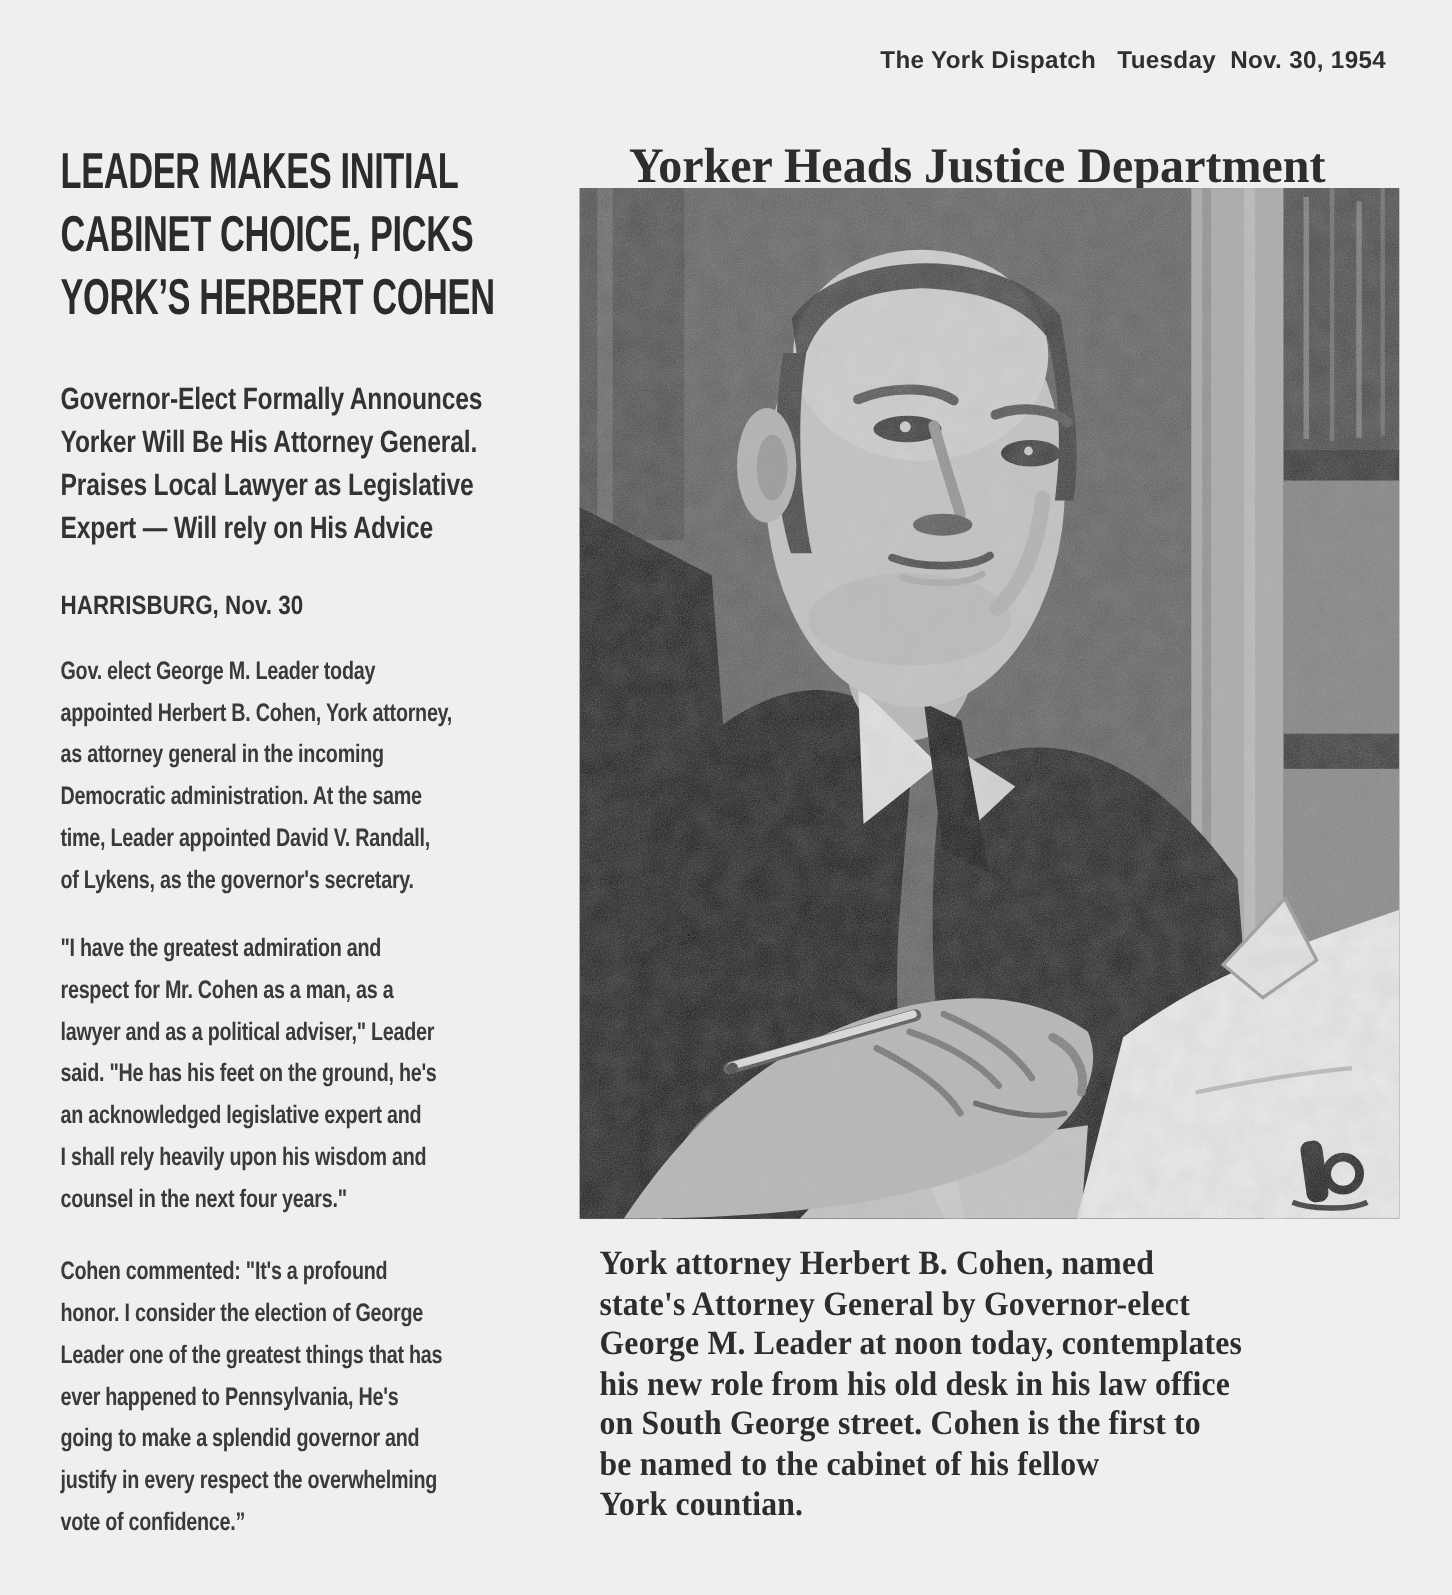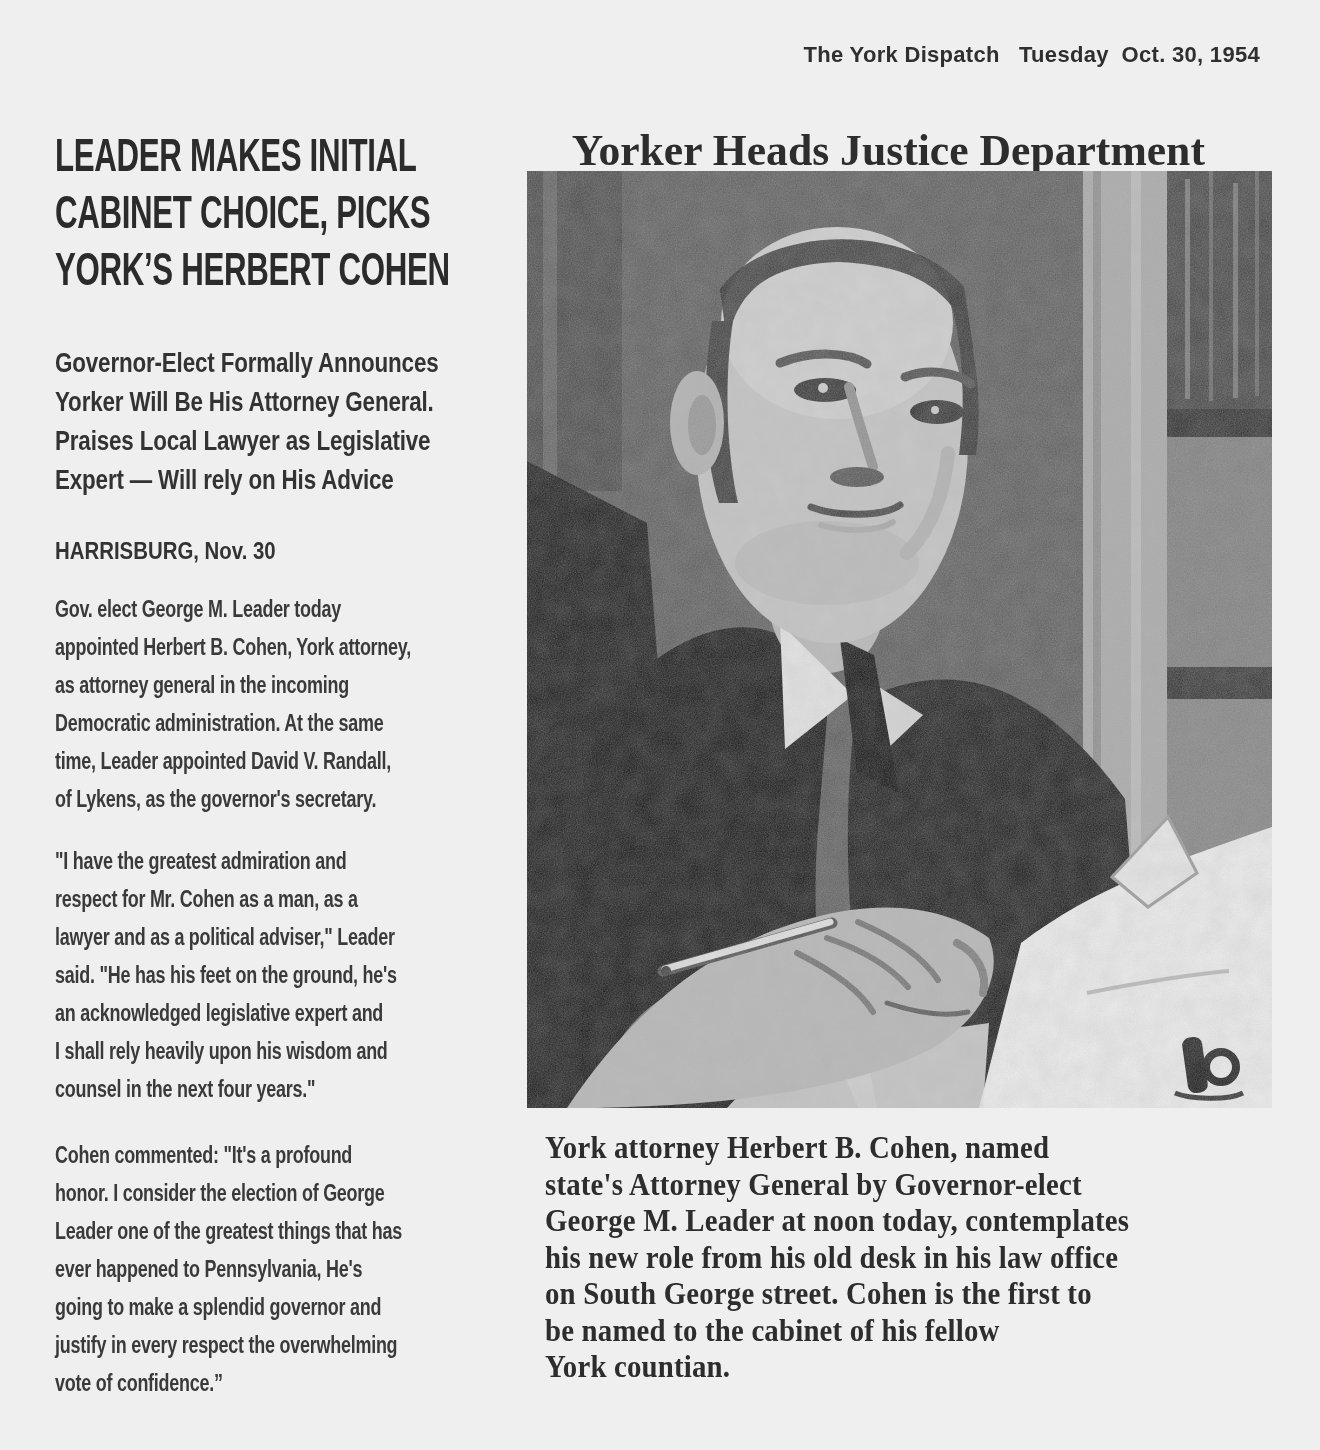--- a/index.html
+++ b/index.html
@@ -54,21 +54,21 @@
     font-size:31px; line-height:36.5px; font-weight:700; letter-spacing:.2px;
     transform:scaleX(.93); transform-origin:0 0;
     white-space:pre-line; color:#2d2d2d;
   }
 </style>
 </head>
 <body>
 
 <div class="page">
 
-  <div class="abs masthead">The York Dispatch   Tuesday  Oct. 30, 1954</div>
+  <div class="abs masthead">The York Dispatch   Tuesday  Nov. 30, 1954</div>
 
   <div>
     <h1 class="abs headline">LEADER MAKES INITIAL
 CABINET CHOICE, PICKS
 YORK’S HERBERT COHEN</h1>
     <h2 class="abs subhead">Governor-Elect Formally Announces
 Yorker Will Be His Attorney General.
 Praises Local Lawyer as Legislative
 Expert — Will rely on His Advice</h2>
     <div class="abs dateline">HARRISBURG, Nov. 30</div>

